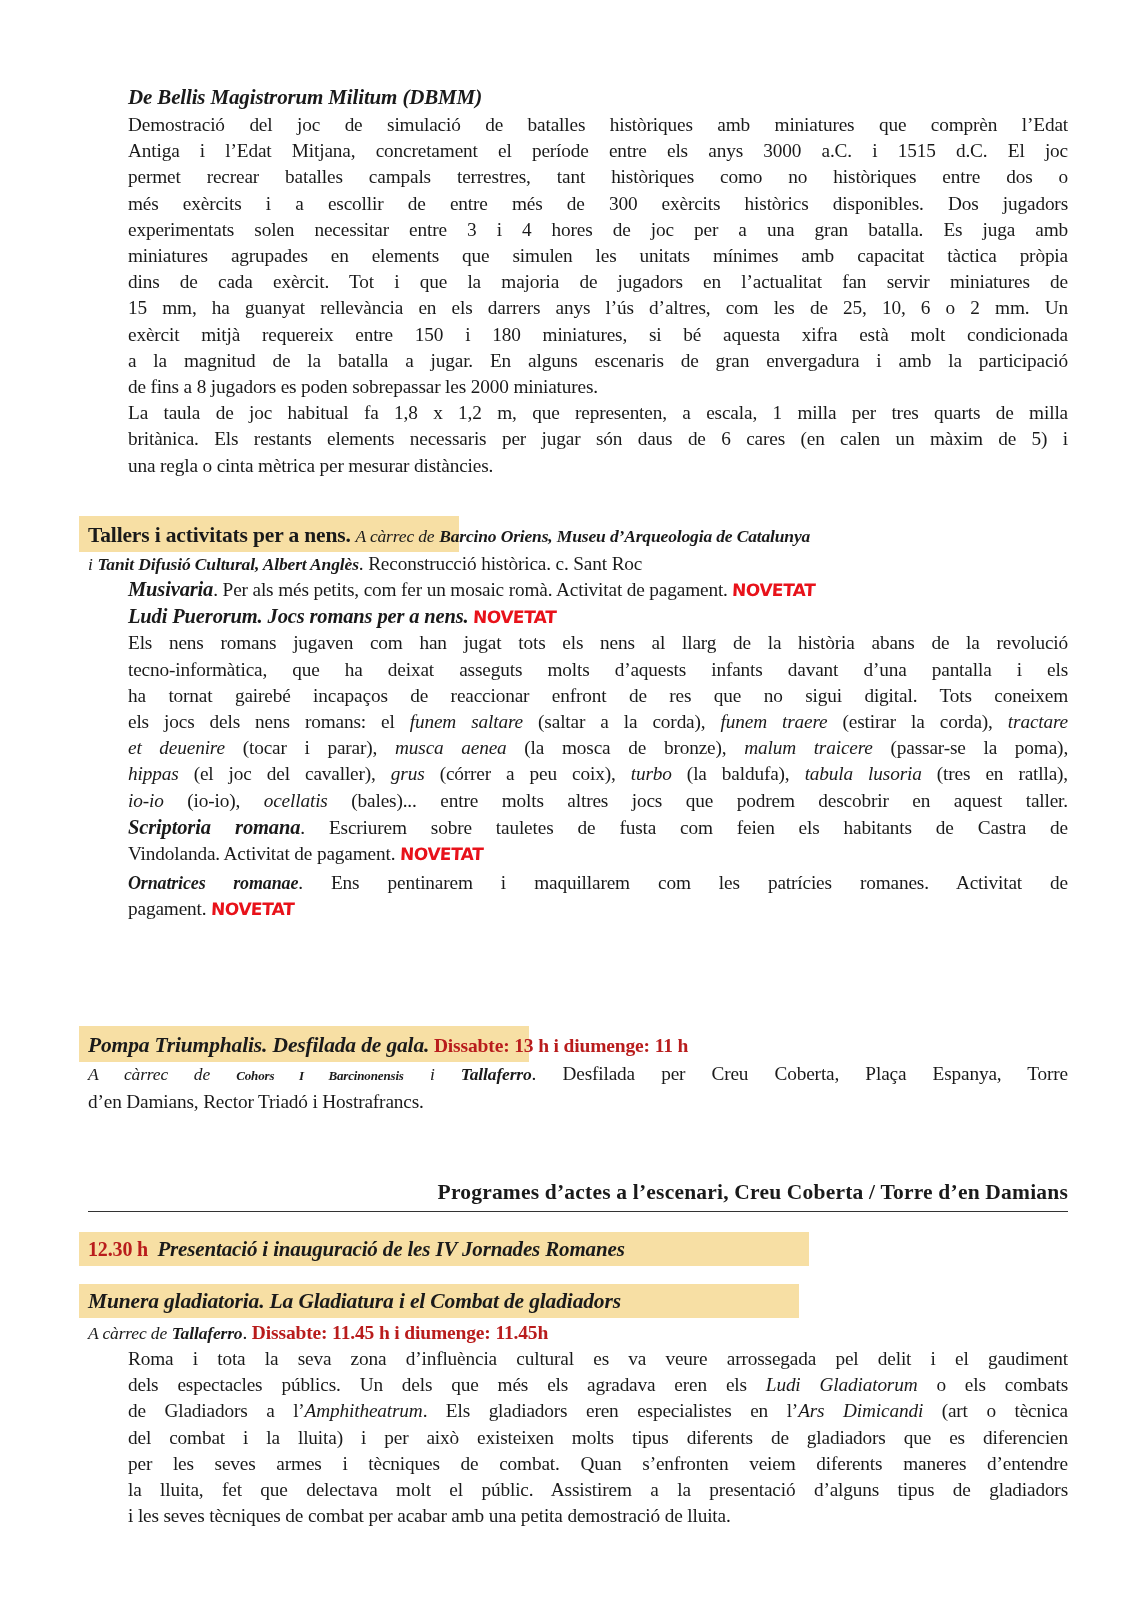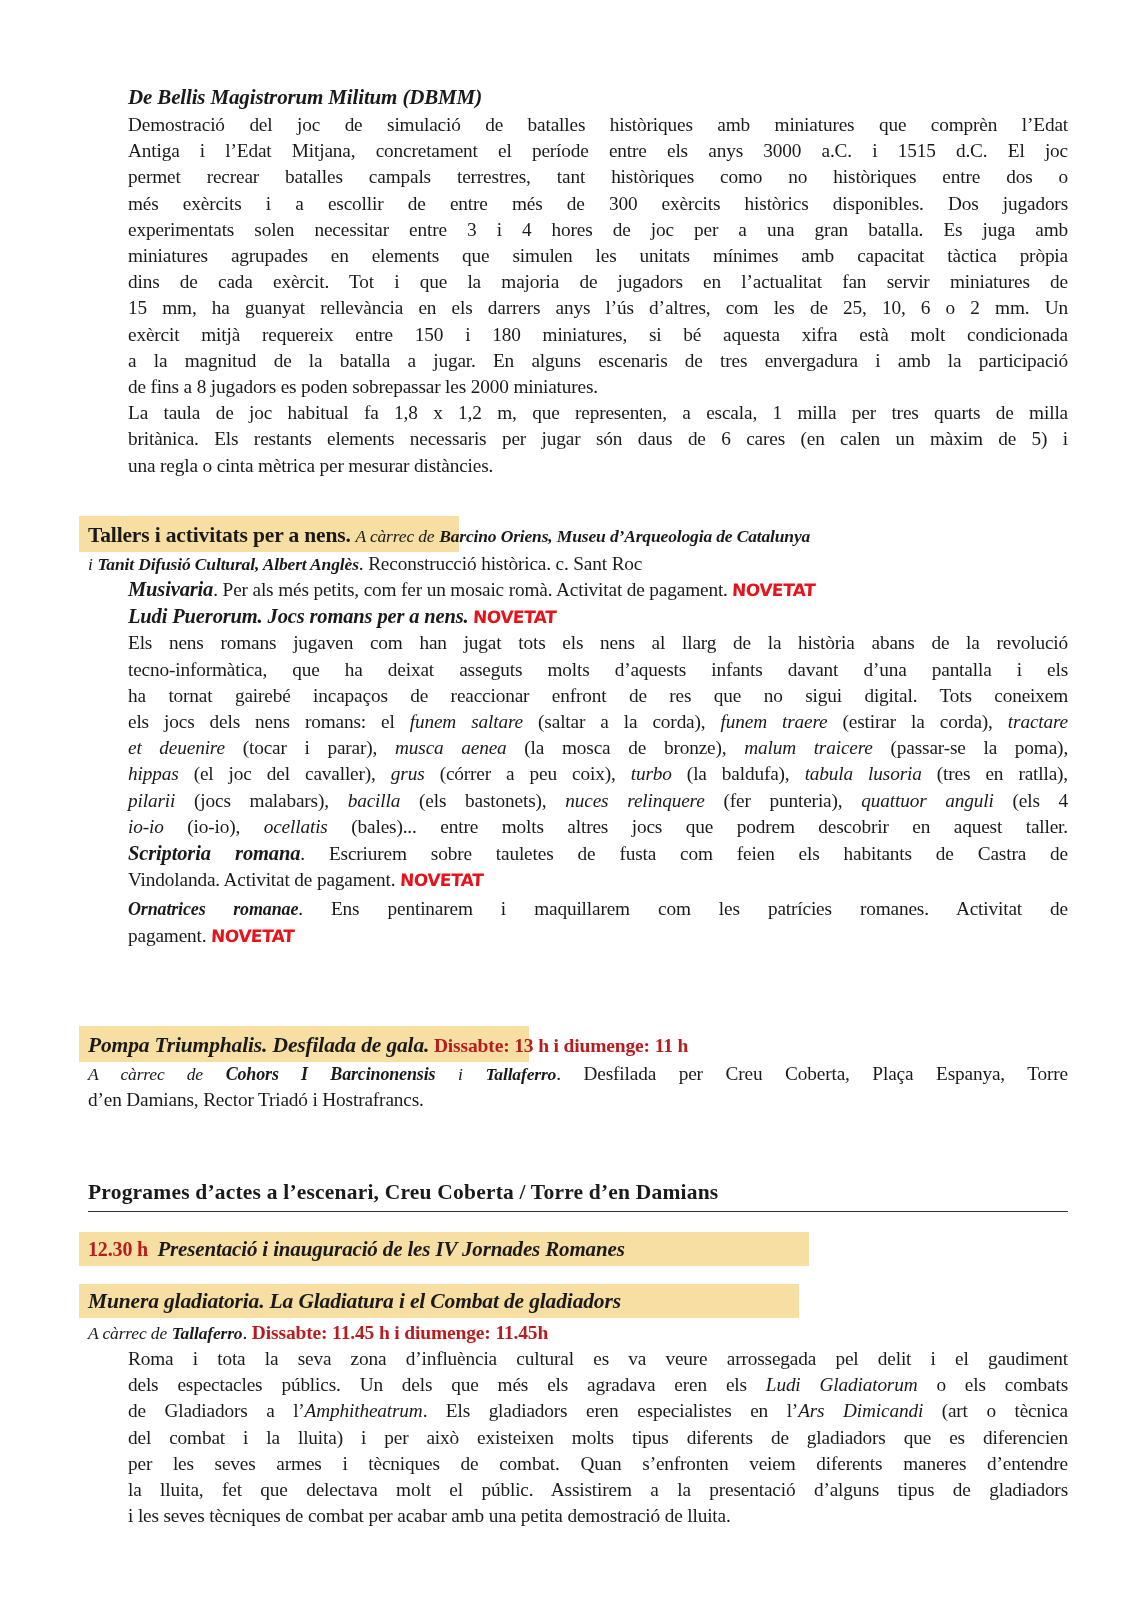--- a/index.html
+++ b/index.html
@@ -19,21 +19,21 @@
   .bi { font-style: italic; font-weight: bold; }
   .it { font-style: italic; }
   .red { color: #b91c1c; font-weight: bold; }
   .novetat {
     color: #e8121a; font-family: "DejaVu Sans", sans-serif; font-weight: bold;
     font-size: 17px; letter-spacing: -0.5px; transform: skewX(-3deg); display: inline-block;
   }
   .head-big { font-size: 21.5px; font-weight: bold; }
   .section-title {
     position: absolute; left: 76px; width: 980px; top: 1172px;
-    text-align: left; font-size: 21.5px; font-weight: bold; letter-spacing: 0.2px;
+    text-align: right; font-size: 21.5px; font-weight: bold; letter-spacing: 0.2px;
   }
   .rule { position: absolute; left: 76px; width: 980px; top: 1203px; height: 0; border-top: 1.3px solid #333; }
   .hl-bar { position: absolute; background: #f7dfa4; }
 </style>
 </head>
 <body>
 
 <div class="page">
 
   <div class="block" style="top:74px;">
@@ -41,21 +41,21 @@
     <div>
       <div class="line just">Demostració del joc de simulació de batalles històriques amb miniatures que comprèn l’Edat</div>
       <div class="line just">Antiga i l’Edat Mitjana, concretament el període entre els anys 3000 a.C. i 1515 d.C. El joc</div>
       <div class="line just">permet recrear batalles campals terrestres, tant històriques como no històriques entre dos o</div>
       <div class="line just">més exèrcits i a escollir de entre més de 300 exèrcits històrics disponibles. Dos jugadors</div>
       <div class="line just">experimentats solen necessitar entre 3 i 4 hores de joc per a una gran batalla. Es juga amb</div>
       <div class="line just">miniatures agrupades en elements que simulen les unitats mínimes amb capacitat tàctica pròpia</div>
       <div class="line just">dins de cada exèrcit. Tot i que la majoria de jugadors en l’actualitat fan servir miniatures de</div>
       <div class="line just">15 mm, ha guanyat rellevància en els darrers anys l’ús d’altres, com les de 25, 10,  6 o 2 mm. Un</div>
       <div class="line just">exèrcit mitjà requereix entre 150 i 180 miniatures, si bé aquesta xifra està molt condicionada</div>
-      <div class="line just">a la magnitud de la batalla a jugar. En alguns escenaris de tres envergadura i amb la participació</div>
+      <div class="line just">a la magnitud de la batalla a jugar. En alguns escenaris de gran envergadura i amb la participació</div>
       <div class="line">de fins a 8 jugadors es poden sobrepassar les 2000 miniatures.</div>
       <div class="line just">La taula de joc habitual fa 1,8 x 1,2 m, que representen, a escala, 1 milla per tres quarts de milla</div>
       <div class="line just">britànica. Els restants elements necessaris per jugar són daus de 6 cares (en calen un màxim de 5) i</div>
       <div class="line">una regla o cinta mètrica per mesurar distàncies.</div>
     </div>
   </div>
 
   <div class="hl-bar" style="left:67px; top:508px; width:380px; height:36px;"></div>
   <div style="position:absolute; left:76px; top:512px; width:980px;">
     <div class="line" style="line-height:30px;">
@@ -93,26 +93,20 @@
       <span class="it">musca aenea</span> <span>(la mosca de bronze),</span>
       <span class="it">malum traicere</span> <span>(passar-se la poma),</span>
     </div>
     <div class="line just">
       <span class="it">hippas</span> <span>(el joc del cavaller),</span>
       <span class="it">grus</span> <span>(córrer a peu coix),</span>
       <span class="it">turbo</span> <span>(la baldufa),</span>
       <span class="it">tabula lusoria</span> <span>(tres en ratlla),</span>
     </div>
     <div class="line just">
-      <span class="it">pilarii</span> <span>(jocs malabars),</span>
-      <span class="it">bacilla</span> <span>(els bastonets),</span>
-      <span class="it">nuces relinquere</span> <span>(fer punteria),</span>
-      <span class="it">quattuor anguli</span> <span>(els 4</span>
-    </div>
-    <div class="line just">
       <span class="it">io-io</span> <span>(io-io),</span>
       <span class="it">ocellatis</span> <span>(bales)...</span>
       <span>entre molts altres jocs que podrem descobrir en aquest taller.</span>
     </div>
 
     <div class="line just">
       <span class="bi" style="font-size:20.5px;">Scriptoria romana</span><span>. Escriurem sobre tauletes de fusta com feien els habitants de Castra de</span>
     </div>
     <div class="line">
       <span>Vindolanda. Activitat de pagament.</span>
@@ -128,21 +122,21 @@
   </div>
 
   <div class="hl-bar" style="left:67px; top:1018px; width:450px; height:36px;"></div>
   <div style="position:absolute; left:76px; top:1022px; width:980px;">
     <div class="line" style="line-height:30px;">
       <span class="bi" style="font-size:21.5px;">Pompa Triumphalis. Desfilada de gala.</span>
       <span class="red" style="font-size:19.5px;">Dissabte: 13 h i diumenge: 11 h</span>
     </div>
     <div class="line just">
       <span class="it" style="font-size:17.5px;">A càrrec de</span>
-      <span class="bi" style="font-size:18px;">Cohors I Barcinonensis</span>
+      <span class="bi" style="font-size:13px;">Cohors I Barcinonensis</span>
       <span class="it" style="font-size:17.5px;">i</span>
       <span class="bi" style="font-size:17.5px;">Tallaferro</span><span>. Desfilada per Creu Coberta, Plaça Espanya, Torre</span>
     </div>
     <div class="line">d’en Damians, Rector Triadó i Hostrafrancs.</div>
   </div>
 
   <div class="section-title">Programes d’actes a l’escenari, Creu Coberta / Torre d’en Damians</div>
   <div class="rule"></div>
 
   <div class="hl-bar" style="left:67px; top:1224px; width:730px; height:34px;"></div>

